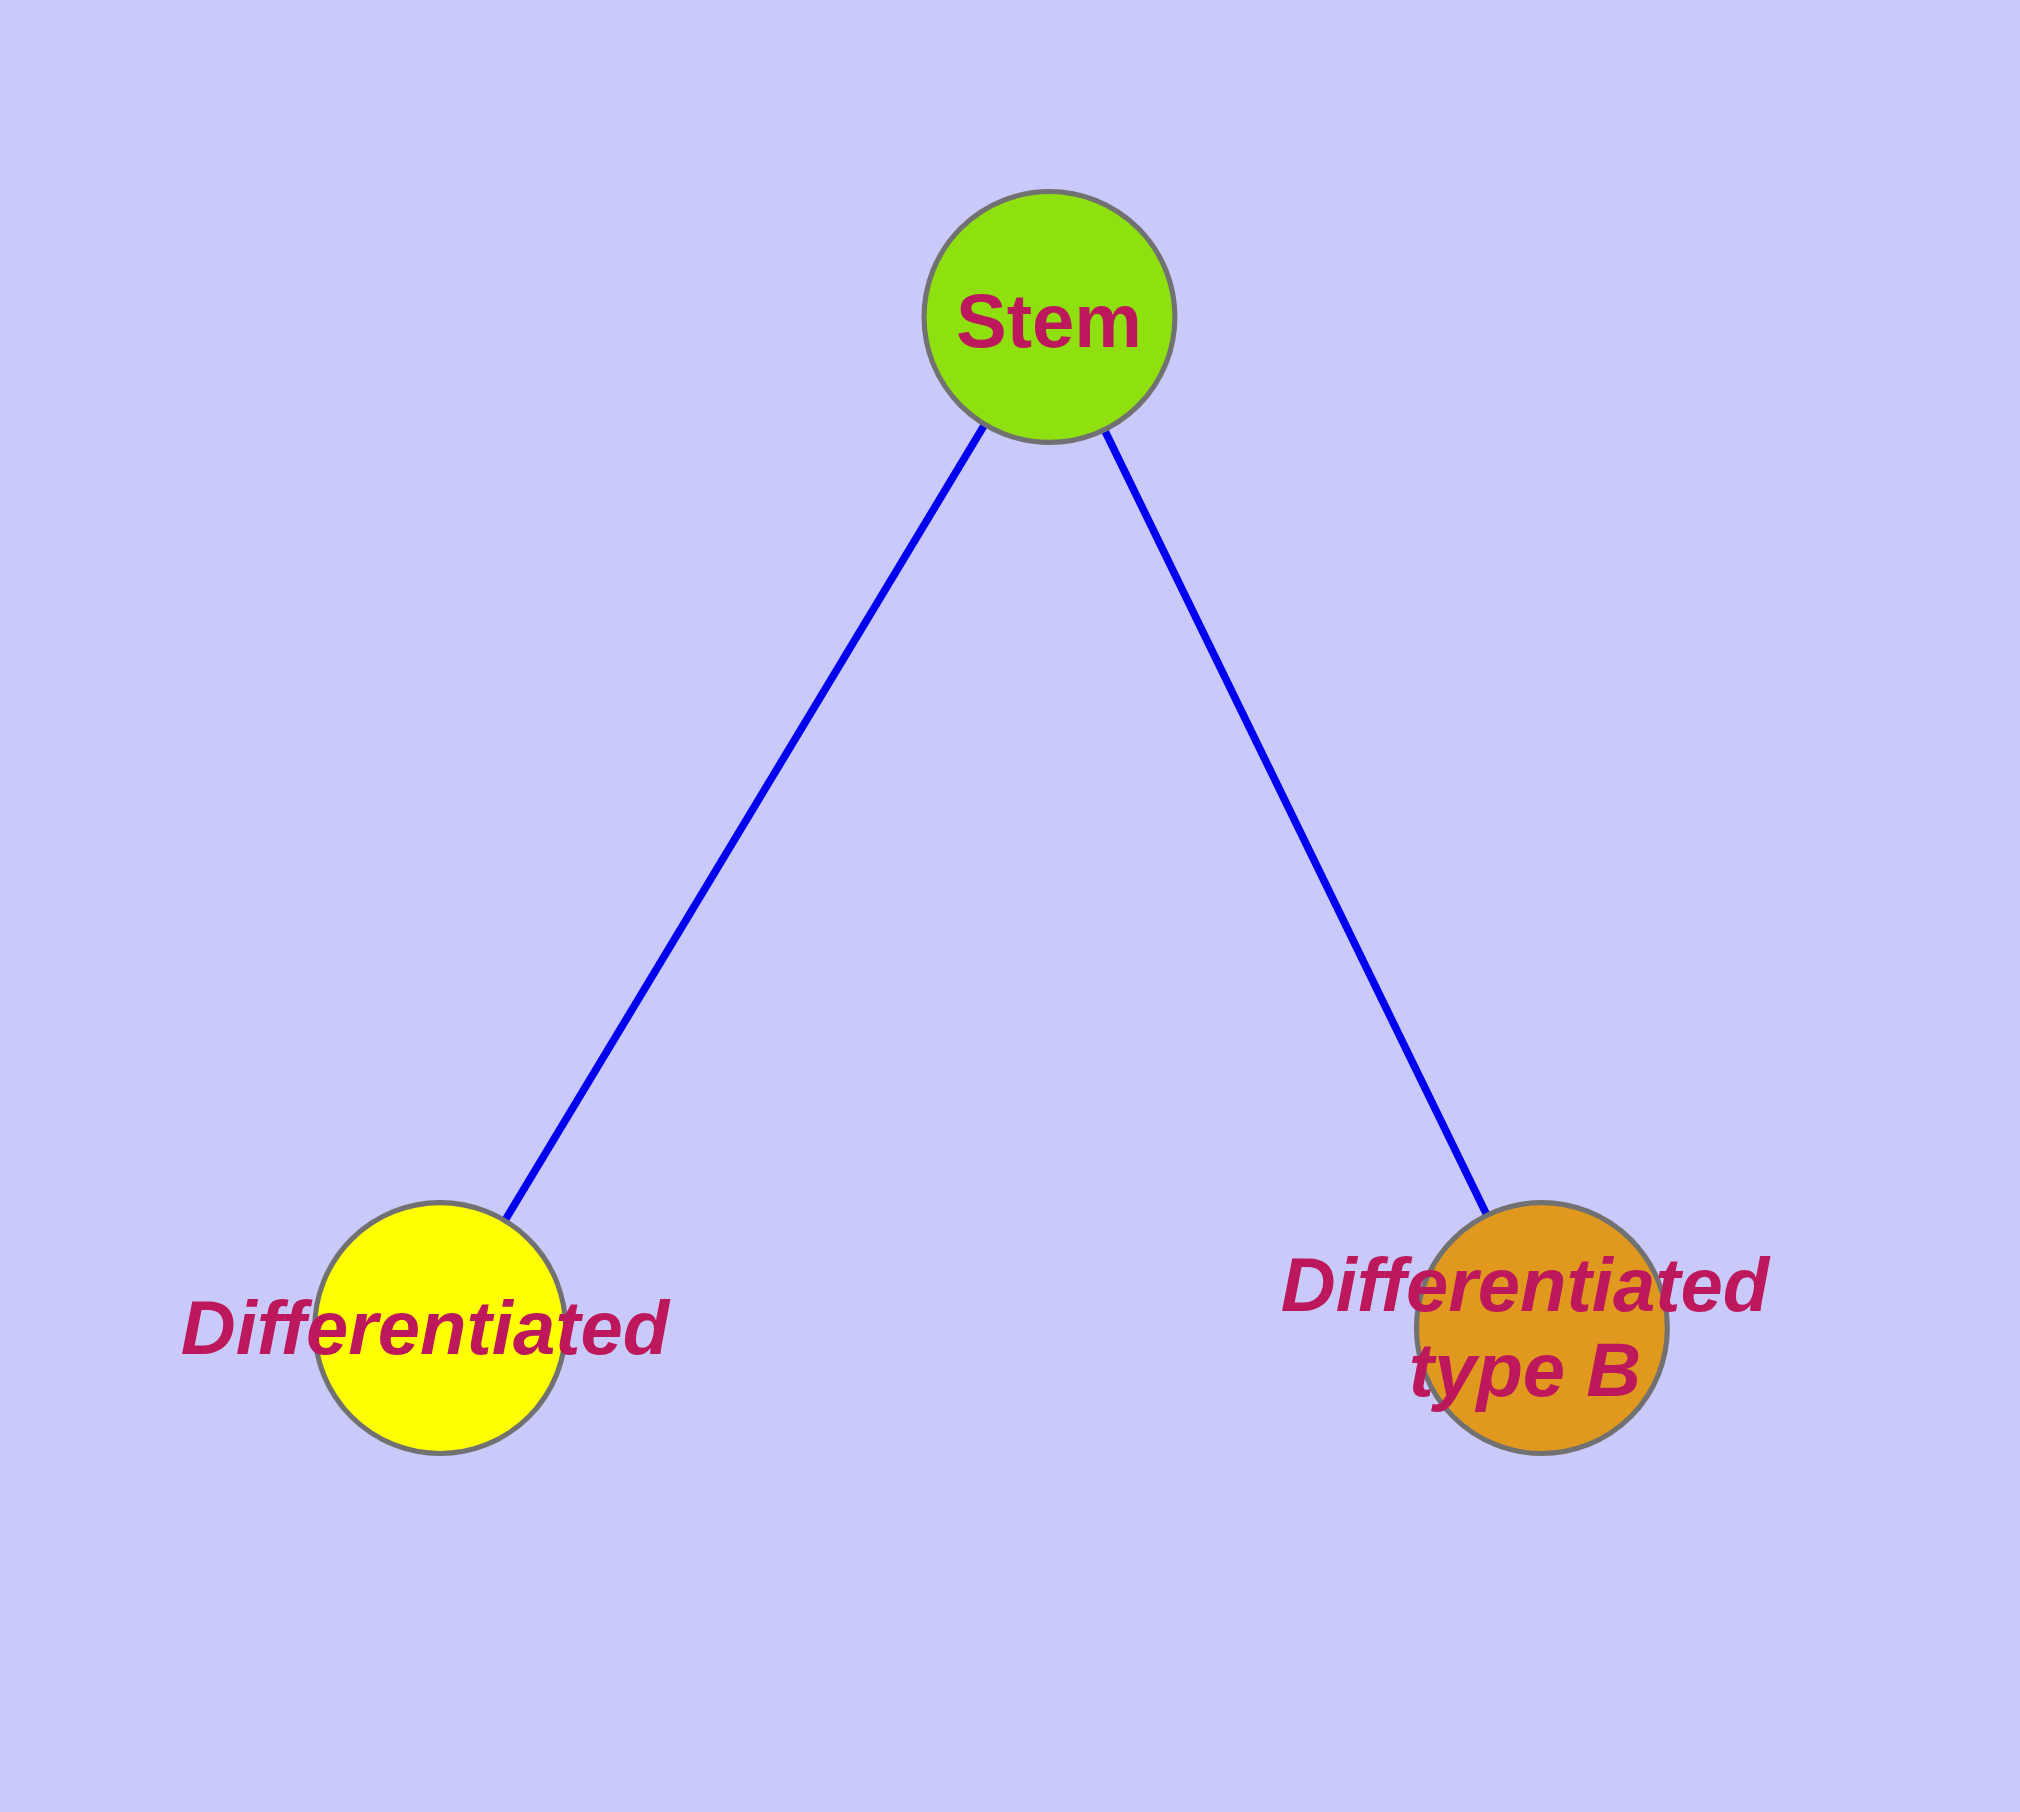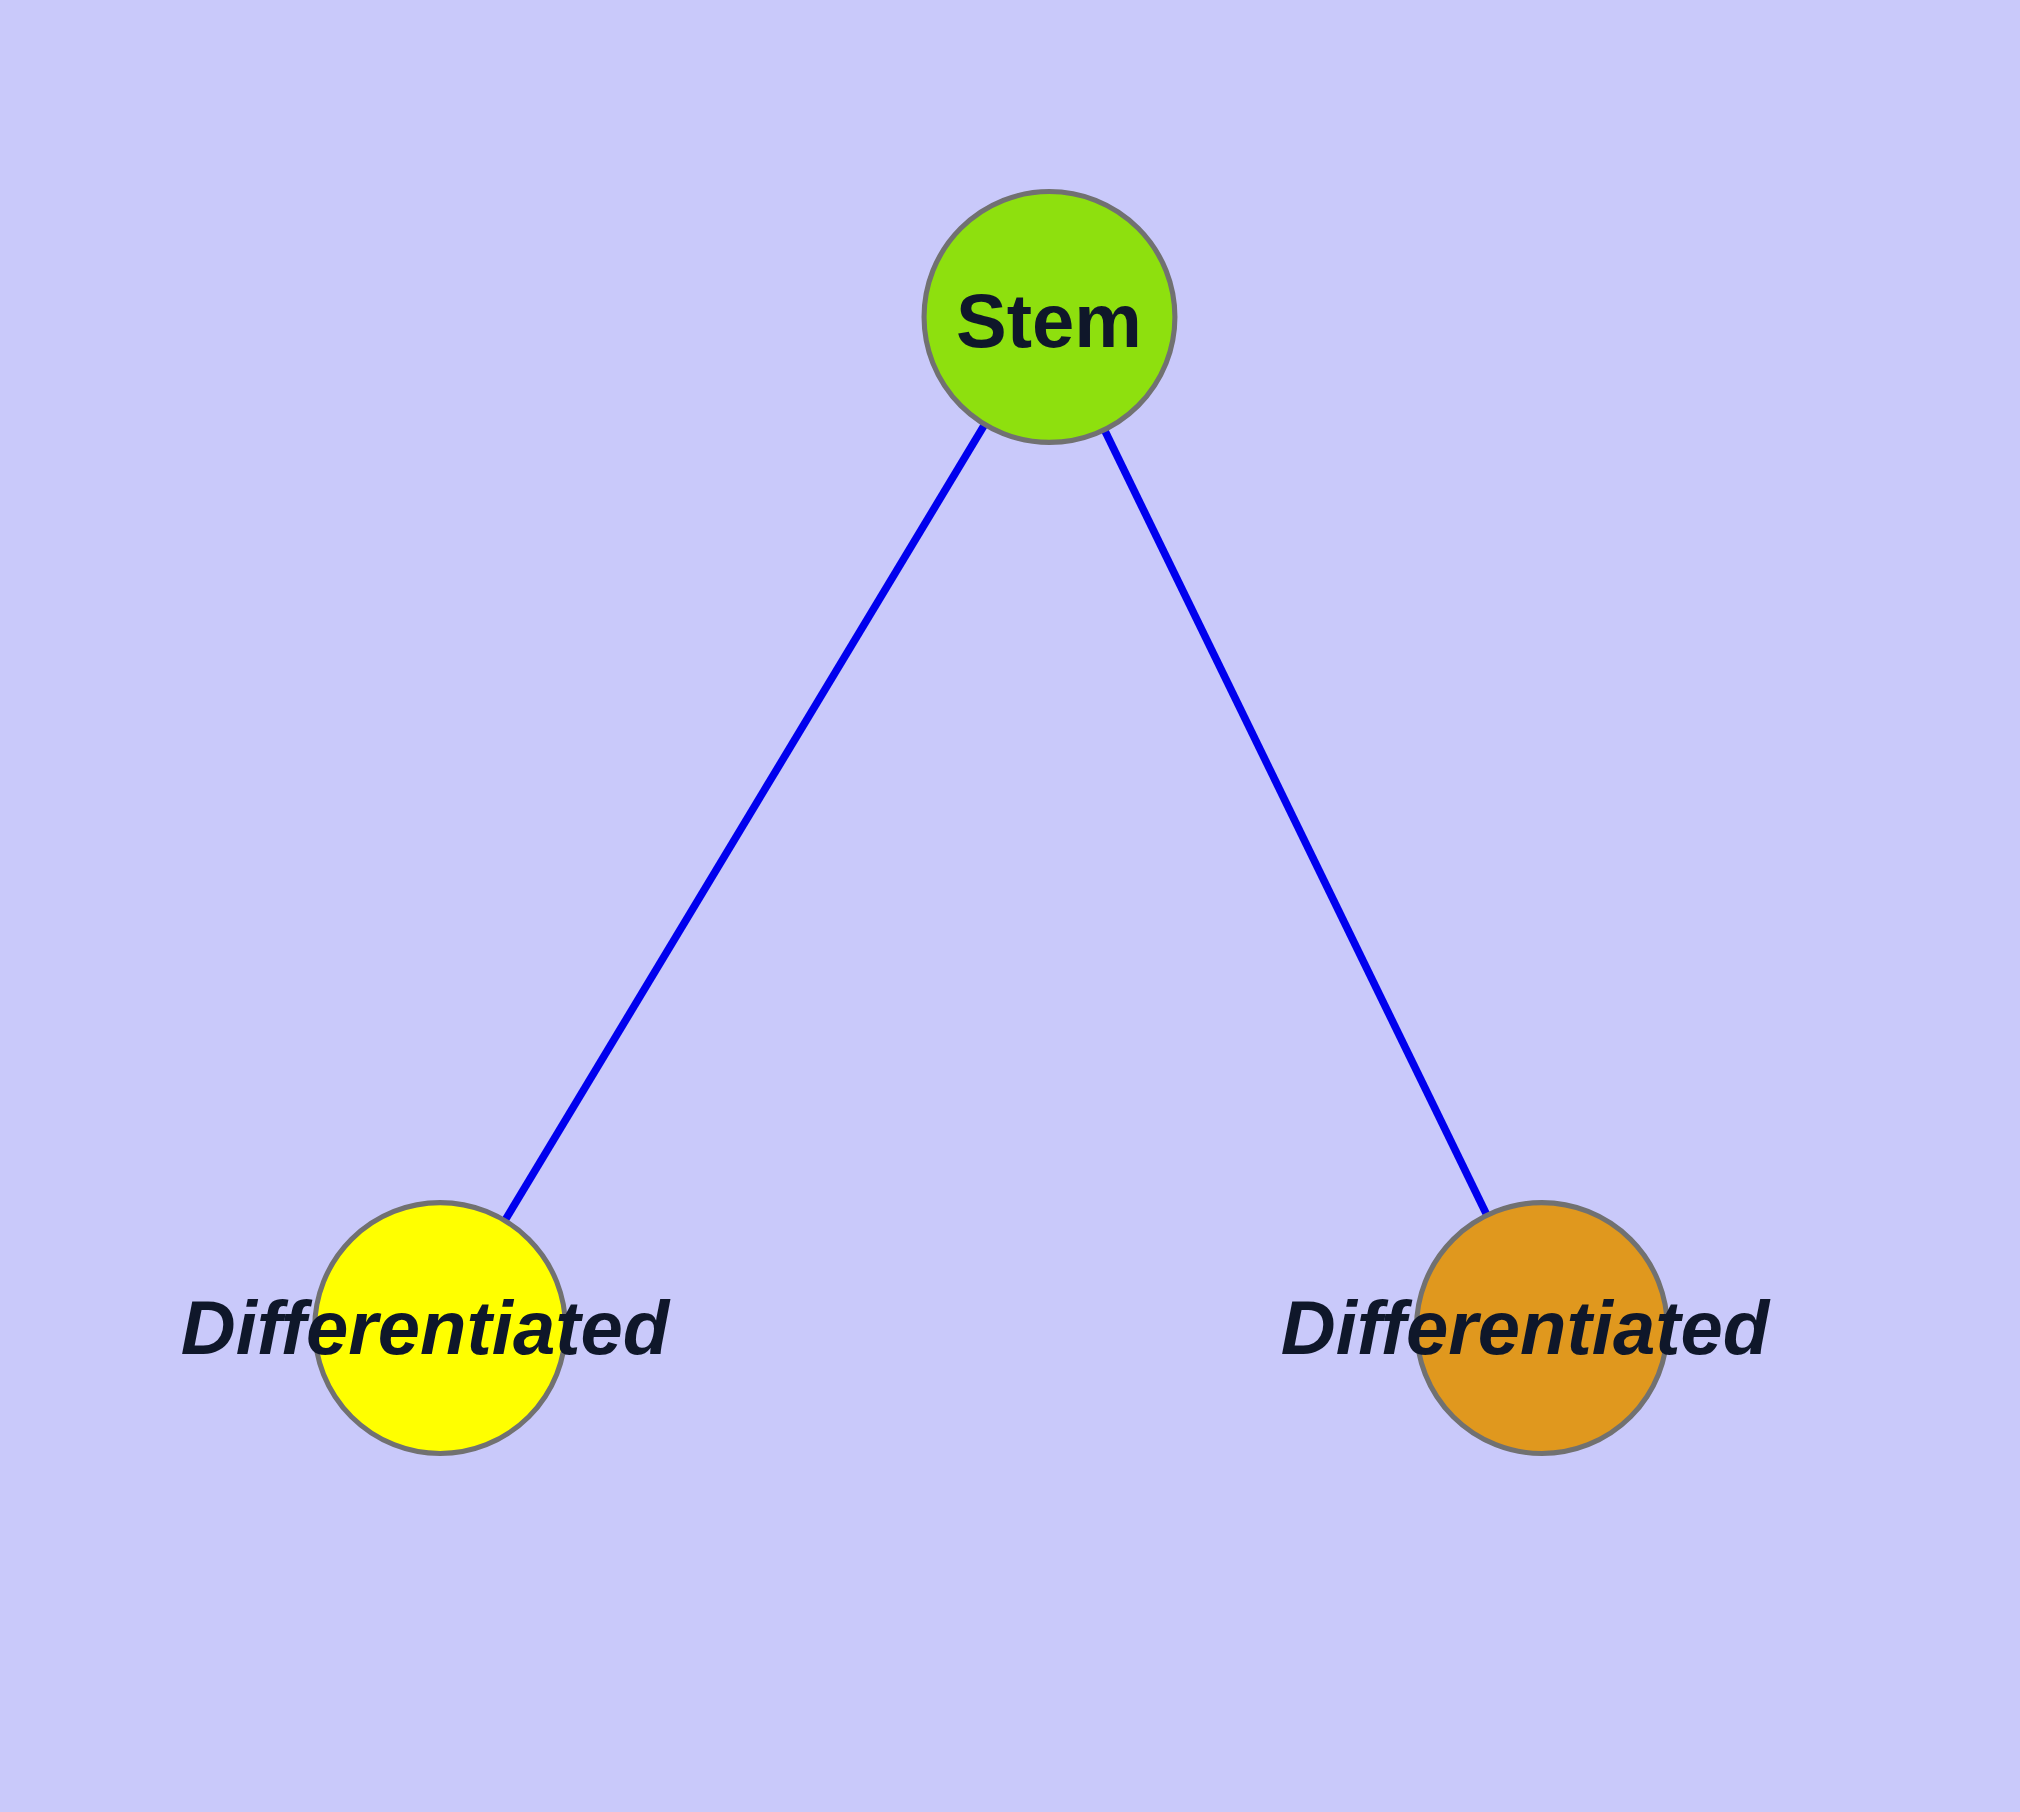--- a/index.html
+++ b/index.html
@@ -23,21 +23,21 @@
   svg.graph {
     position: absolute;
     left: 0;
     top: 0;
     display: block;
   }
   .node-label {
     position: absolute;
     transform: translate(-50%, -50%);
     text-align: center;
-    color: #0f172a;
+    color: #be185d;
     font-weight: bold;
     font-size: 76px;
     line-height: 85px;
     white-space: nowrap;
     letter-spacing: 0px;
   }
   .node-label .label-line {
     display: block;
     font-style: italic;
   }
@@ -64,15 +64,16 @@
   </svg>
 
   <div class="node-label" style="left:1049px; top:320px;">Stem</div>
 
   <div class="node-label" style="left:425px; top:1327px;">
     <span class="label-line">Differentiated</span>
   </div>
 
   <div class="node-label" style="left:1525px; top:1327px;">
     <span class="label-line">Differentiated</span>
+    <span class="label-line">type B</span>
   </div>
 </div>
 
 
 </body></html>

